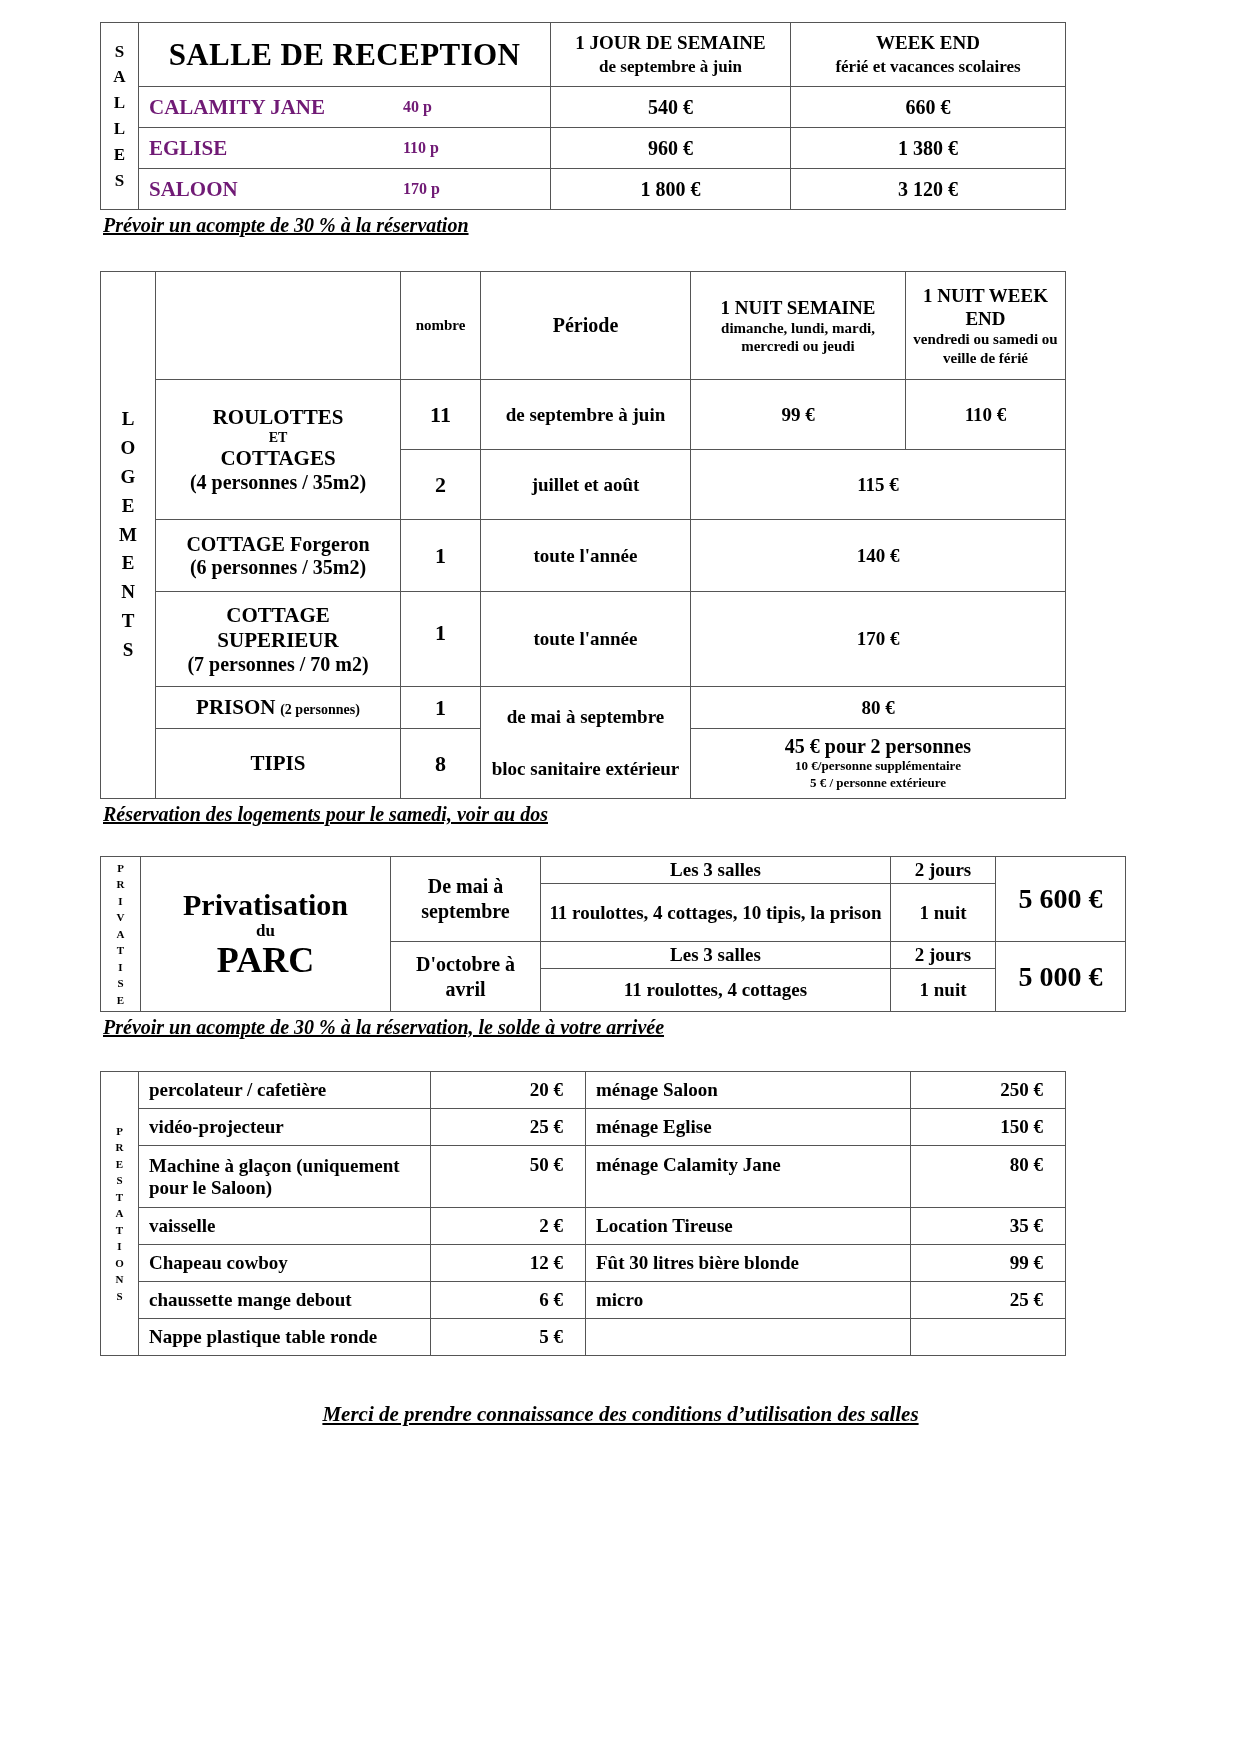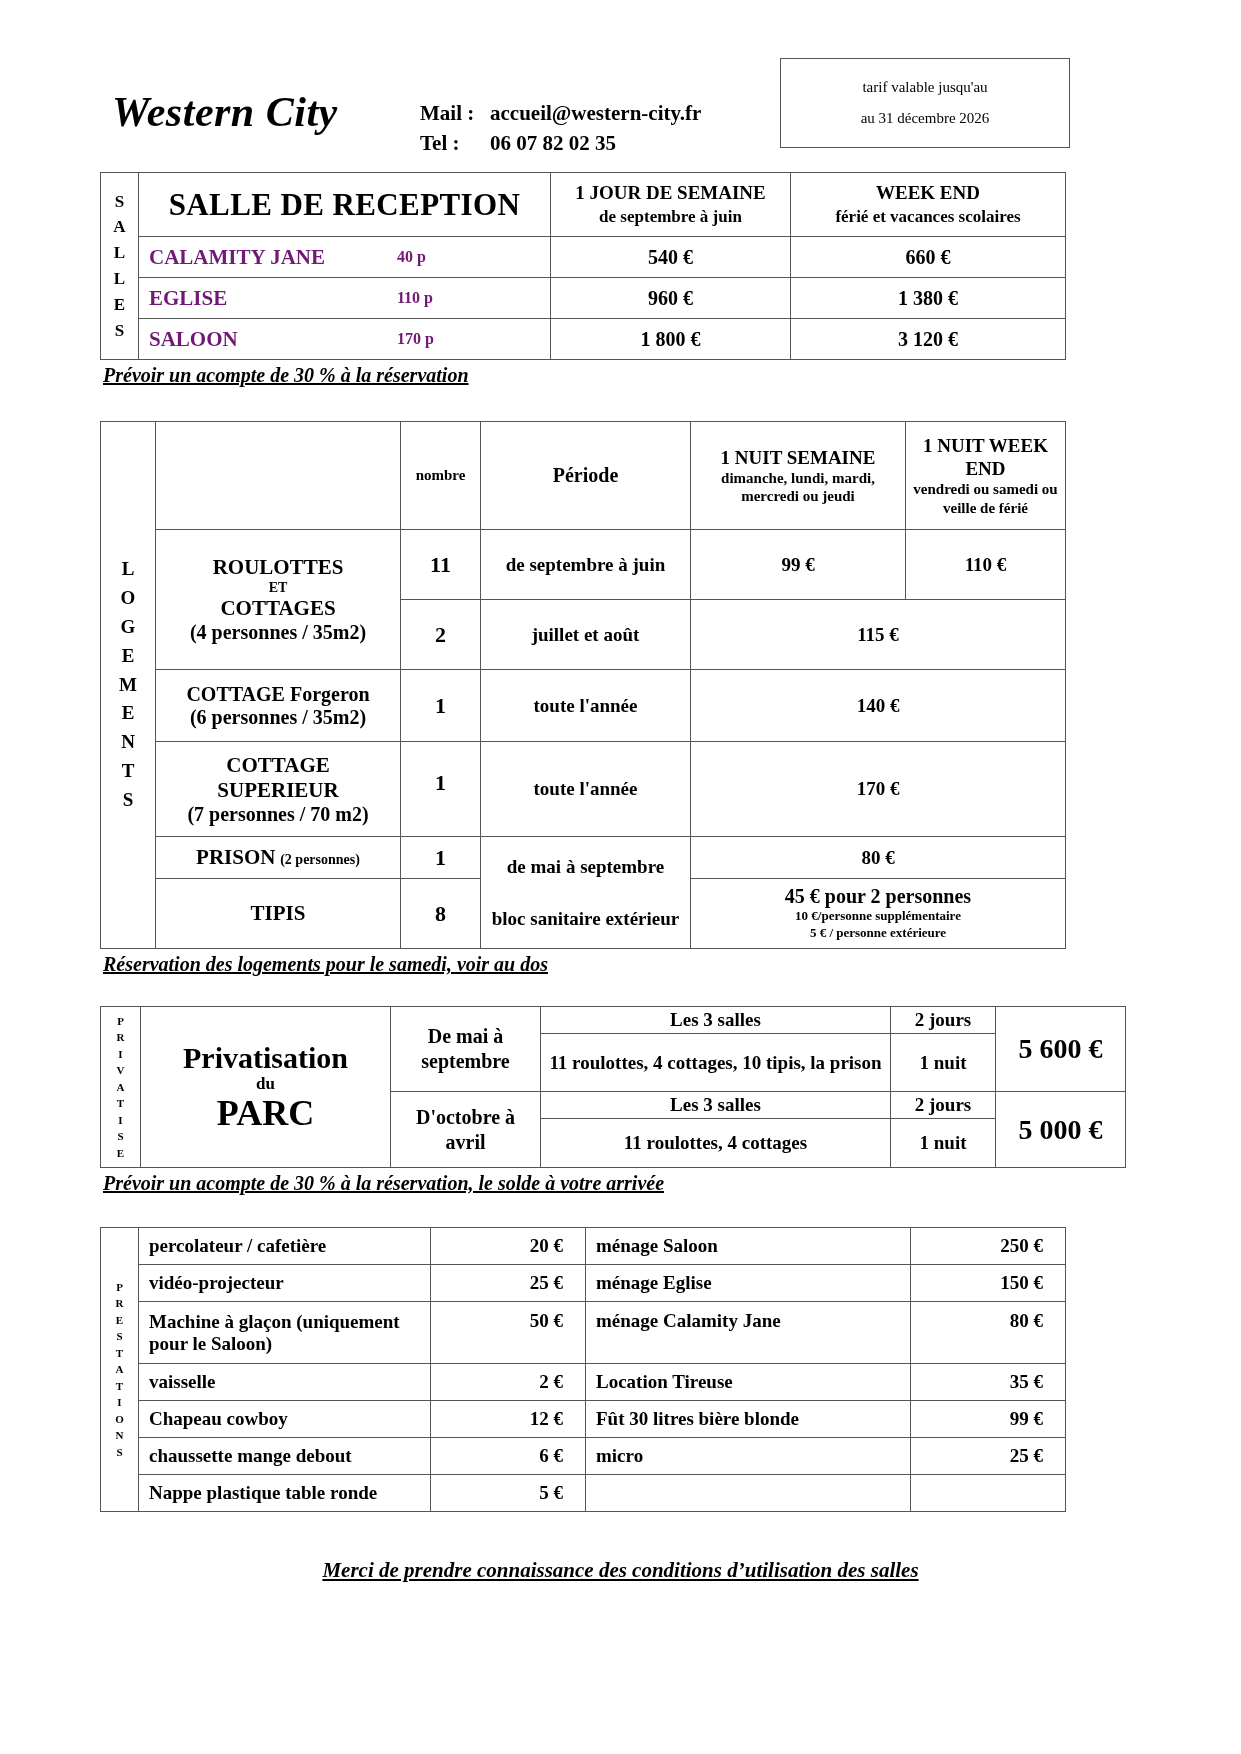--- a/index.html
+++ b/index.html
@@ -109,21 +109,21 @@
   .t1 .room {
     color: #701a75;
     text-align: left;
     font-size: 21px;
     height: 41px;
     padding-left: 10px !important;
     position: relative;
   }
   .t1 .room .cap {
     position: absolute;
-    left: 258px;
+    left: 264px;
     top: 50%;
     transform: translateY(-50%);
     font-size: 16px;
   }
   .t1 .price { font-size: 20px; height: 41px; }
 
   .note {
     margin-left: 103px;
     margin-top: 4px;
     font-style: italic;
@@ -178,39 +178,20 @@
     font-size: 21px;
   }
   .footer-note span { text-decoration: underline; }
 </style>
 </head>
 <body>
 
 <div class="page">
 
   
-  <div class="header">
-    <div class="brand">Western City</div>
-
-    <div class="contact">
-      <div class="row">
-        <span class="lbl tel-lbl">Mail :</span>
-        <span>accueil@western-city.fr</span>
-      </div>
-      <div class="row">
-        <span class="lbl tel-lbl">Tel :</span>
-        <span>06 07 82 02 35</span>
-      </div>
-    </div>
-
-    <div class="validity-box">
-      <div>tarif valable jusqu'au</div>
-      <div>au 31 décembre 2026</div>
-    </div>
-  </div>
 
   
   <div class="t1wrap">
     <table class="wc t1">
       <colgroup>
         <col style="width:38px">
         <col style="width:412px">
         <col style="width:240px">
         <col style="width:275px">
       </colgroup>
@@ -408,21 +389,21 @@
         <td style="height:58px;">11 roulottes, 4 cottages, 10 tipis, la prison</td>
         <td class="dur">1 nuit</td>
       </tr>
       <tr>
         <td rowspan="2" class="season">D'octobre à avril</td>
         <td>Les 3 salles</td>
         <td class="dur">2 jours</td>
         <td rowspan="2" class="total">5 000 €</td>
       </tr>
       <tr>
-        <td style="height:49px;">11 roulottes, 4 cottages</td>
+        <td style="height:43px;">11 roulottes, 4 cottages</td>
         <td class="dur">1 nuit</td>
       </tr>
     </tbody>
       </table>
   </div>
   <div class="note">Prévoir un acompte de 30 % à la réservation, le solde à votre arrivée</div>
 
   
   <div class="t4wrap">
     <table class="wc t4">

